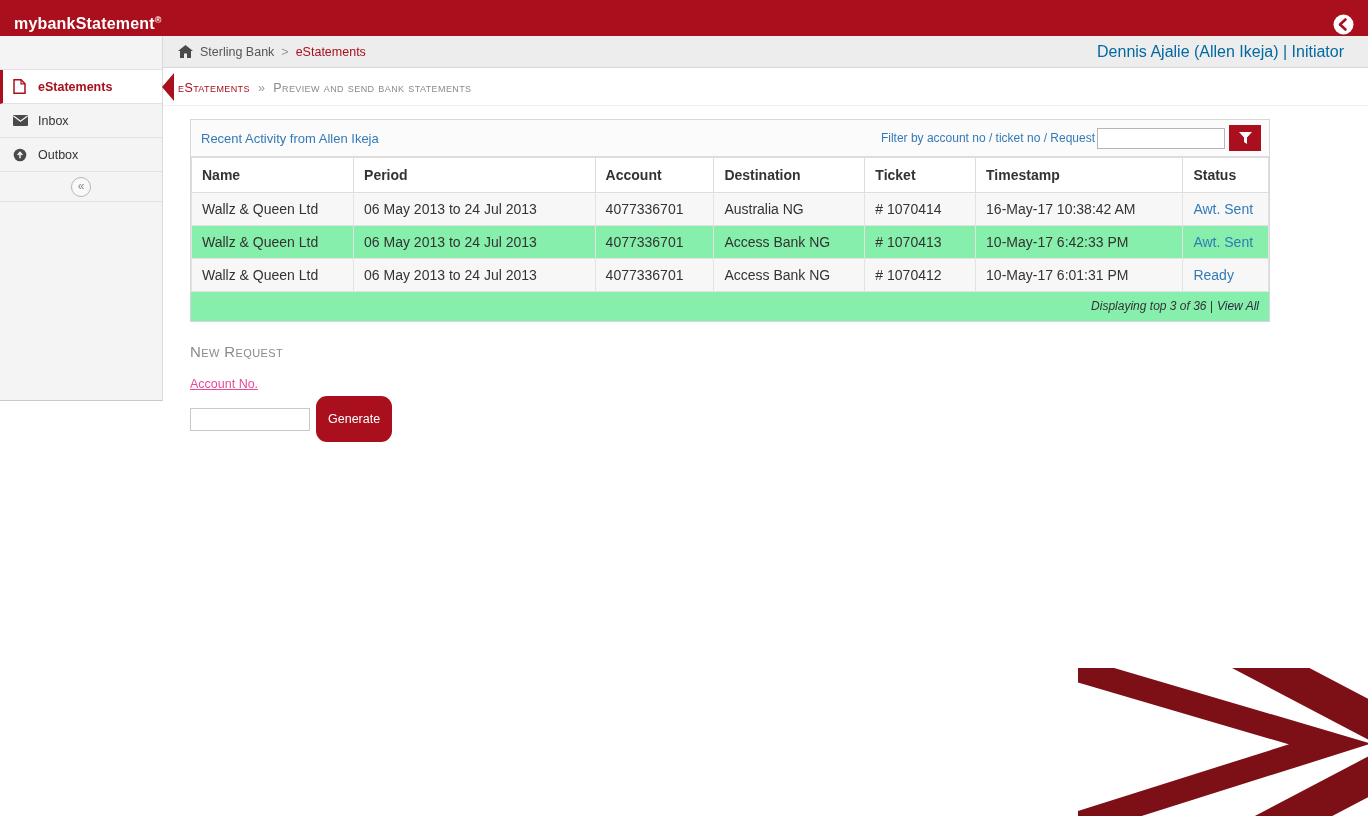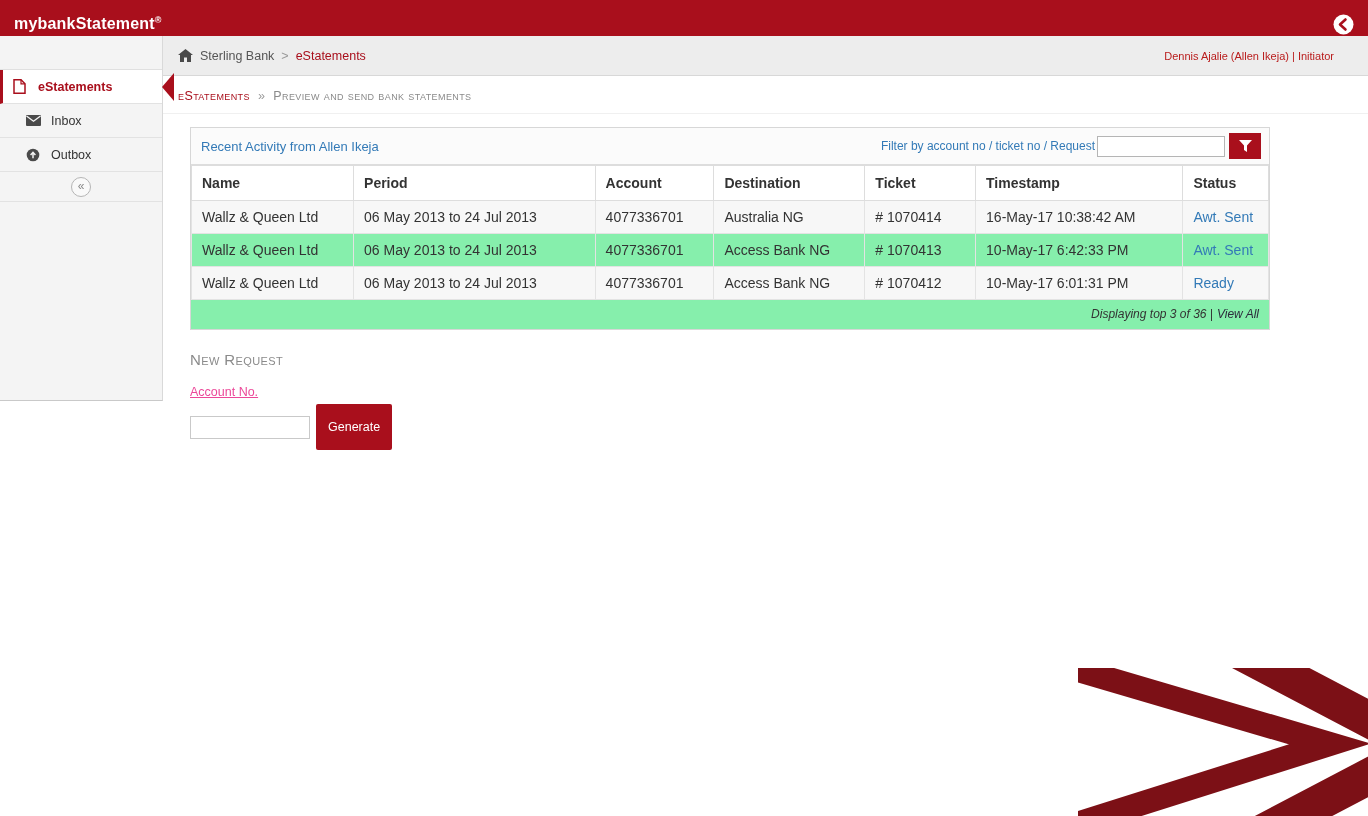--- a/index.html
+++ b/index.html
@@ -24,21 +24,21 @@
 
   
   .sidebar {
     position:absolute; top:36px; left:0; width:163px; height:365px;
     background:#f4f4f4; border-right:1px solid #d9d9d9; border-bottom:1px solid #c9c9c9;
     z-index:10;
   }
   .sidebar-spacer { height:34px; border-bottom:1px solid #e0e0e0; }
   .side-item {
     position:relative; height:34px; display:flex; align-items:center; gap:9px;
-    padding-left:26px; font-size:12.5px; color:#333;
+    padding-left:13px; font-size:12.5px; color:#333;
     border-bottom:1px solid #e2e2e2; cursor:pointer;
   }
   .side-item .icn { width:16px; display:flex; align-items:center; color:#4a4a4a; }
   .side-item.active {
     background:#fff; color:var(--brand_red,#a90f1c); font-weight:bold;
     border-left:3px solid var(--brand_red,#a90f1c); padding-left:10px;
   }
   .side-item.active .icn { color:var(--brand_red,#a90f1c); }
   .active-arrow {
     position:absolute; right:-12px; top:50%; transform:translateY(-50%);
@@ -49,29 +49,29 @@
   .collapse-row { height:30px; display:flex; align-items:center; justify-content:center; border-bottom:1px solid #e2e2e2; }
   .collapse-btn {
     width:20px; height:20px; border-radius:50%; border:1px solid #b5b5b5;
     color:#8a8a8a; background:#f9f9f9; font-size:12px; line-height:17px;
     text-align:center; cursor:pointer;
   }
 
   
   .main { position:absolute; top:36px; left:163px; right:0; }
   .crumb-bar {
-    height:40px; background:#ededed; border-bottom:1px solid #d8d8d8;
+    height:32px; background:#ededed; border-bottom:1px solid #d8d8d8;
     display:flex; align-items:center; justify-content:space-between;
-    padding:0 34px 0 15px; font-size:12.5px; color:#555;text-align:center;
+    padding:0 24px 0 15px; font-size:12.5px; color:#555;text-align:center;
   }
   .crumb-left { display:flex; align-items:center; gap:7px; }
   .home-icn { display:flex; }
   .crumb-sep { color:#999; }
   .crumb-current { color:var(--brand_red,#a90f1c); cursor:pointer; }
-  .user-info { font-size:11px; color:#b91c1c; }
+  .user-info { font-size:16px; color:#0369a1; }
 
   .sub-crumb {
     padding:13px 16px 10px 15px; font-size:12.5px;
     font-variant:small-caps; letter-spacing:.4px;
     border-bottom:1px solid #f0f0f0;
     display:flex; gap:8px; align-items:center;
   }
   .sub-crumb .sec { color:var(--brand_red,#a90f1c); cursor:pointer; }
   .sub-crumb .sep { color:#999; }
   .sub-crumb .pg { color:#8a8a8a; }
@@ -101,21 +101,21 @@
   .view-all { color:#2c2c3c; text-decoration:none; cursor:pointer; margin-left:4px; }
 
   
   .new-request { margin:21px 0 0 27px; font-size:12.5px; }
   .nr-title { font-variant:small-caps; color:#8a8a8a; font-size:15px; letter-spacing:.4px; }
   .nr-label { color:#ec4899; margin-top:17px;text-decoration:underline; }
   .nr-row { margin-top:5px; display:flex; align-items:center; }
   .nr-input { width:120px; height:23px; border:1px solid #c9c9c9; padding:1px 5px; font-size:12.5px; font-family:inherit; }
   .generate-btn {
     margin-left:6px; background:var(--brand_red,#a90f1c); color:#fff; border:none;
-    padding:16px 12px; font-size:12.5px; border-radius:2px; cursor:pointer; font-family:inherit;
+    padding:16px 12px; font-size:12.5px; border-radius:11px; cursor:pointer; font-family:inherit;
   }
 
   
   .decor { position:absolute; right:0; bottom:0; width:290px; height:148px; overflow:hidden; pointer-events:none; }
 </style>
 </head>
 <body>
 
 <div class="topbar">
   <div class="logo">

